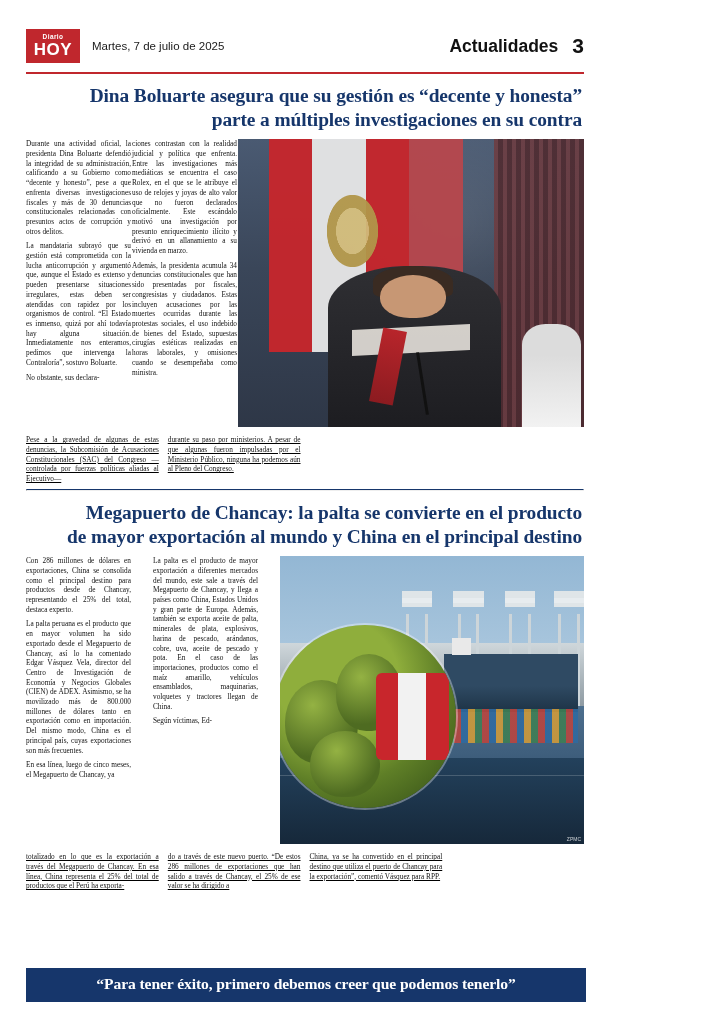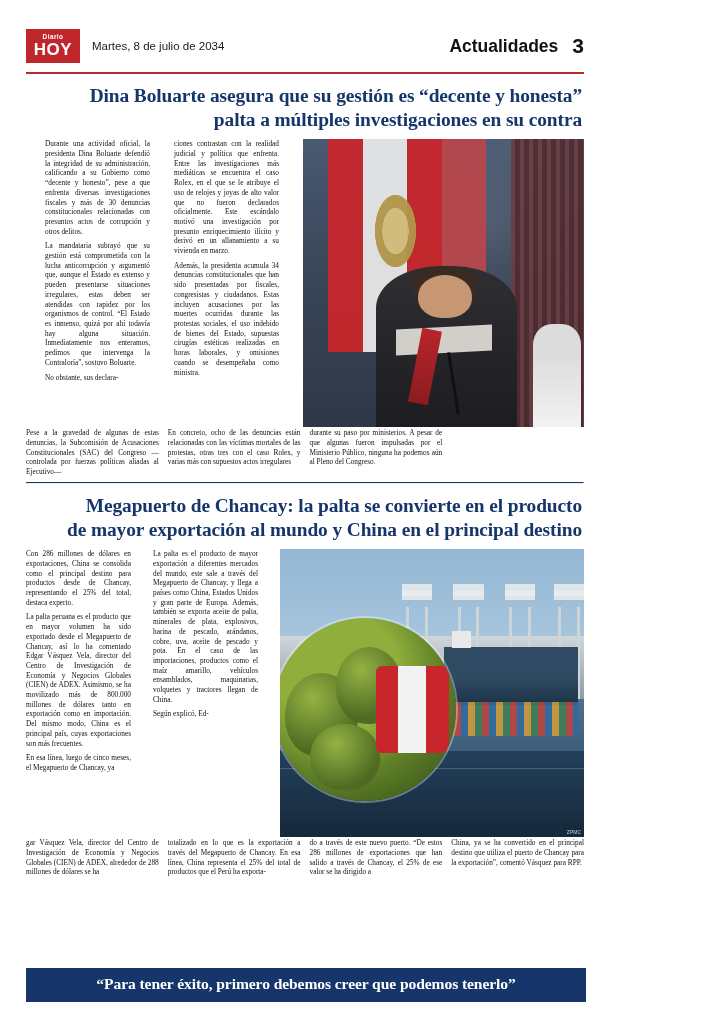--- a/index.html
+++ b/index.html
@@ -110,24 +110,24 @@
     color: #111;
     hyphens: auto;
   }
   .media {
     position: relative;
     overflow: hidden;
     background: #2c3550;
   }
 
   
-  .s1-wrap { display: grid; grid-template-columns: 105px 105px 1fr; column-gap: 24px; margin-left: 19px; }
+  .s1-wrap { display: grid; grid-template-columns: 105px 105px 1fr; column-gap: 1px; }
   .s1-photo { height: 288px; border: none; }
 
-  .s1-lower { margin-top: 1px; }
+  .s1-lower { margin-top: 8px; text-decoration: underline; }
 
   
   .ph1 {
     width: 100%;
     height: 100%;
     background:
       radial-gradient(circle at 62% 28%, rgba(255,255,255,.10) 0%, rgba(255,255,255,0) 40%),
       linear-gradient(180deg, #4a5a72 0%, #3a4659 45%, #2e3747 100%);
       position: relative;
   }
@@ -270,29 +270,29 @@
 </head>
 <body>
 
 <div class="page">
 
   <div class="masthead">
     <div class="logo">
       <span class="logo-top">Diario</span>
       <span class="logo-main">HOY</span>
     </div>
-    <div class="date">Martes, 8 de julio de  2034</div>
+    <div class="date">Martes, 7 de julio de  2025</div>
     <div class="section-name">Actualidades</div>
     <div class="page-num">3</div>
   </div>
 
   <div class="article">
     <div class="headline">
       <span>Dina Boluarte asegura que su gestión es “decente y honesta”</span>
-      <span class="l2">palta a múltiples investigaciones en su contra</span>
+      <span class="l2">parte a múltiples investigaciones en su contra</span>
     </div>
 
     <div class="s1-wrap">
       <div class="col">
         <p class="body">Durante una actividad oficial, la presidenta Dina Boluarte defendió la integridad de su administración, calificando a su Gobierno como “decente y honesto”, pese a que enfrenta diversas investigaciones fiscales y más de 30 denuncias constitucionales relacionadas con presuntos actos de corrupción y otros delitos.</p>
         <p class="body">La mandataria subrayó que su gestión está comprometida con la lucha anticorrupción y argumentó que, aunque el Estado es extenso y pueden presentarse situaciones irregulares, estas deben ser atendidas con rapidez por los organismos de control. “El Estado es inmenso, quizá por ahí todavía hay alguna situación. Inmediatamente nos enteramos, pedimos que intervenga la Contraloría”, sostuvo Boluarte.</p>
         <p class="body">No obstante, sus declara-</p>
       </div>
       <div class="col">
         <p class="body">ciones contrastan con la realidad judicial y política que enfrenta. Entre las investigaciones más mediáticas se encuentra el caso Rolex, en el que se le atribuye el uso de relojes y joyas de alto valor que no fueron declarados oficialmente. Este escándalo motivó una investigación por presunto enriquecimiento ilícito y derivó en un allanamiento a su vivienda en marzo.</p>
@@ -308,42 +308,41 @@
           <div class="sash"></div>
           <div class="hair"></div>
           <div class="head"></div>
           <div class="mic"></div>
         </div>
       </div>
     </div>
 
     <div class="cols4 s1-lower">
       <p class="body">Pese a la gravedad de algunas de estas denuncias, la Subcomisión de Acusaciones Constitucionales (SAC) del Congreso —controlada por fuerzas políticas aliadas al Ejecutivo—</p>
-      <p class="body">En concreto, ocho de las denuncias están relacionadas con las víctimas mortales de las protestas, otras tres con el caso Rolex, y varias más con supuestos actos irregulares</p>
       <p class="body">durante su paso por ministerios. A pesar de que algunas fueron impulsadas por el Ministerio Público, ninguna ha podemos aún al Pleno del Congreso.</p>
     </div>
   </div>
 
   <hr class="rule">
 
   <div class="article">
     <div class="headline">
       <span>Megapuerto de Chancay: la palta se convierte en el producto</span>
       <span class="l2">de mayor exportación al mundo y China en el principal destino</span>
     </div>
 
     <div class="s2-wrap">
       <div class="col">
         <p class="body">Con 286 millones de dólares en exportaciones, China se consolida como el principal destino para productos desde de Chancay, representando el 25% del total, destaca experto.</p>
         <p class="body">La palta peruana es el producto que en mayor volumen ha sido exportado desde el Megapuerto de Chancay, así lo ha comentado Edgar Vásquez Vela, director del Centro de Investigación de Economía y Negocios Globales (CIEN) de ADEX. Asimismo, se ha movilizado más de 800.000 millones de dólares tanto en exportación como en importación. Del mismo modo, China es el principal país, cuyas exportaciones son más frecuentes.</p>
         <p class="body">En esa línea, luego de cinco meses, el Megapuerto de Chancay, ya</p>
       </div>
       <div class="col">
         <p class="body">La palta es el producto de mayor exportación a diferentes mercados del mundo, este sale a través del Megapuerto de Chancay, y llega a países como China, Estados Unidos y gran parte de Europa. Además, también se exporta aceite de palta, minerales de plata, explosivos, harina de pescado, arándanos, cobre, uva, aceite de pescado y pota. En el caso de las importaciones, productos como el maíz amarillo, vehículos ensamblados, maquinarias, volquetes y tractores llegan de China.</p>
-        <p class="body">Según explicó, Ed-</p>
+        <p class="body">Según víctimas, Ed-</p>
       </div>
       <div class="media s2-photo">
         <div class="ph2">
           <div class="crane-deck"></div>
           <div class="crane c1">
               <i class="a"></i>
               <i class="b"></i>
             </div>
           <div class="crane c2">
               <i class="a"></i>
@@ -365,21 +364,20 @@
             <div class="avo b"></div>
             <div class="avo c"></div>
             <div class="avo-flag"></div>
           </div>
           <span class="photo-credit">ZPMC</span>
         </div>
       </div>
     </div>
 
     <div class="cols4 s1-lower">
-      <p class="body">gar Vásquez Vela, director del Centro de Investigación de Economía y Negocios Globales (CIEN) de ADEX, alrededor de 288 millones de dólares se ha</p>
       <p class="body">totalizado en lo que es la exportación a través del Megapuerto de Chancay. En esa línea, China representa el 25% del total de productos que el Perú ha exporta-</p>
       <p class="body">do a través de este nuevo puerto. “De estos 286 millones de exportaciones que han salido a través de Chancay, el 25% de ese valor se ha dirigido a</p>
       <p class="body">China, ya se ha convertido en el principal destino que utiliza el puerto de Chancay para la exportación”, comentó Vásquez para RPP.</p>
     </div>
   </div>
 
   <div class="banner">“Para tener éxito, primero debemos creer que podemos tenerlo”</div>
 
 </div>
 

